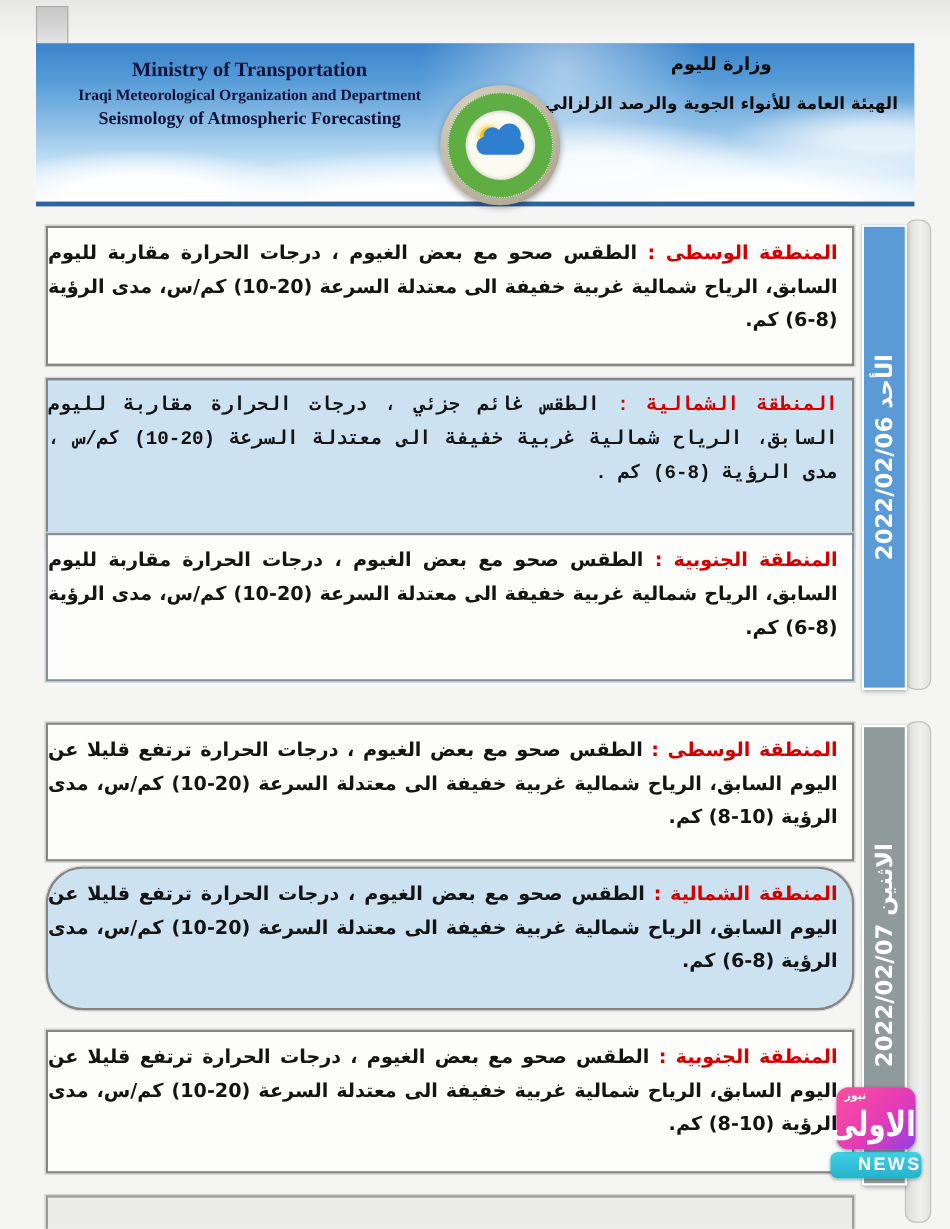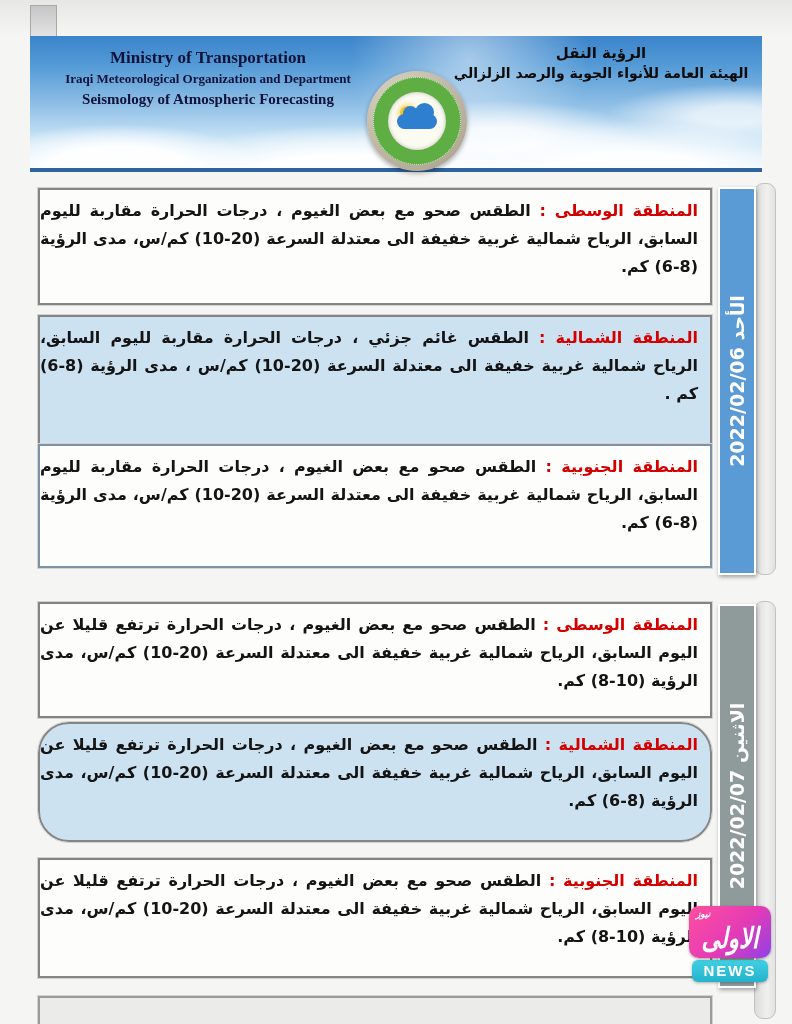--- a/index.html
+++ b/index.html
@@ -25,21 +25,21 @@
       linear-gradient(180deg,#3c84cb 0%,#539ad6 22%,#8fbfe6 52%,#c9e4f6 78%,#e9f5fc 100%);
   }
   .hdr-en{position:absolute;left:8px;top:12px;width:340px;text-align:center;
     color:#12123a;font-family:"Liberation Serif",serif;font-weight:bold;}
   .hdr-en .l1{font-size:17px;}
   .hdr-en .l2{font-size:13px;margin-top:3px;}
   .hdr-en .l3{font-size:15px;margin-top:4px;}
   .hdr-ar{position:absolute;right:6px;top:8px;width:310px;text-align:center;
     direction:rtl;color:#0c0c0c;font-weight:bold;}
   .hdr-ar .l1{font-size:15px;}
-  .hdr-ar .l2{font-size:14px;margin-top:3px;}
+  .hdr-ar .l2{font-size:14px;margin-top:17px;}
   .hdr-ar .l3{font-size:19px;margin-top:3px;}
   
   .org-logo{position:absolute;left:337px;top:35px;width:100px;height:100px;border-radius:50%;
     background:radial-gradient(circle at 35% 30%,#ded8c8,#b3ab97 75%,#8d8572);
     box-shadow:0 2px 5px rgba(0,0,0,.35);display:flex;align-items:center;justify-content:center;}
   .org-ring{width:86px;height:86px;border-radius:50%;background:#5fae43;
     border:1px dotted rgba(255,255,255,.75);display:flex;align-items:center;justify-content:center;}
   .org-inner{width:58px;height:58px;border-radius:50%;background:#fcfbf2;position:relative;
     box-shadow:inset 0 0 4px rgba(0,0,0,.25);}
   .sun{position:absolute;left:12px;top:14px;width:15px;height:15px;border-radius:50%;
@@ -48,69 +48,69 @@
   .cloud:before{content:"";position:absolute;left:6px;top:-8px;width:15px;height:15px;border-radius:50%;background:#2f7fd0;}
   .cloud:after{content:"";position:absolute;left:18px;top:-11px;width:19px;height:19px;border-radius:50%;background:#2f7fd0;}
   
   .fbox{position:absolute;left:38px;width:674px;box-sizing:border-box;
     border:2px solid #858585;outline:1px solid #d2d2d2;background:#fdfdfc;
     padding:7px 12px 0 0;direction:rtl;text-align:justify;
     font-size:16px;font-weight:bold;line-height:1.75;color:#141414;}
   .fbox.blue{background:#cde2f1;}
   .region{color:#d40000;}
   .b1{top:188px;height:117px;}
-  .b2{top:315px;height:143px;}
+  .b2{top:315px;height:143px;font-family:Liberation Mono, monospace;}
   .b3{top:444px;height:124px;border-color:#7f92a5;}
   .b4{top:602px;height:116px;}
   .b5{top:722px;height:120px;border-radius:31px;}
   .b6{top:858px;height:120px;}
   
   .strip{position:absolute;left:754px;width:22px;border-radius:9px;
     background:linear-gradient(90deg,#dcdcdc,#f0f0ef 60%,#e2e2e1);
     border:1px solid #c2c2c2;box-sizing:border-box;}
   .strip.s1{top:183px;height:392px;}
   .strip.s2{top:601px;height:418px;}
   .daybar{position:absolute;left:718px;width:38px;box-sizing:border-box;
     border:2px solid #ffffff;box-shadow:1px 2px 4px rgba(0,0,0,.35);}
   .daybar.d1{top:187px;height:388px;background:#5b9bd5;}
   .daybar.d2{top:604px;height:384px;background:#8f9b9b;}
   .daybar .lbl{position:absolute;top:50%;left:50%;
     transform:translate(-50%,-50%) rotate(-90deg);white-space:nowrap;
     direction:rtl;color:#fff;font-weight:bold;font-size:19px;letter-spacing:.5px;}
   
   .news{position:absolute;left:692px;top:906px;width:76px;display:flex;
     flex-direction:column;align-items:center;}
-  .news-sq{width:82px;height:52px;border-radius:10px;position:relative;
+  .news-sq{width:66px;height:52px;border-radius:10px;position:relative;
     background:linear-gradient(135deg,#ff4f9f 0%,#e43bb5 55%,#8f41e8 100%);
-    box-shadow:0 1px 3px rgba(0,0,0,.35);font-style:italic;}
+    box-shadow:0 1px 3px rgba(0,0,0,.35);}
   .news-small{position:absolute;left:7px;top:3px;color:#fff;font-size:9px;font-weight:bold;direction:rtl;}
   .news-big{position:absolute;left:0;right:0;bottom:4px;text-align:center;color:#fff;
     font-size:23px;font-weight:bold;direction:rtl;transform:scaleY(1.25);transform-origin:bottom;}
   .news-banner{margin-top:2px;width:76px;height:22px;border-radius:6px;
     background:linear-gradient(180deg,#41cfe3,#23b3cc);
     color:#fff;font-family:"Liberation Sans",sans-serif;font-weight:bold;font-size:15px;
-    letter-spacing:2px;text-align:center;line-height:22px;box-shadow:0 1px 3px rgba(0,0,0,.3);}
+    letter-spacing:2px;text-align:right;line-height:22px;box-shadow:0 1px 3px rgba(0,0,0,.3);}
   
   .bottom-box{position:absolute;left:38px;top:996px;width:674px;height:40px;
     box-sizing:border-box;background:#ebebea;border:2px solid #9b9b9b;outline:1px solid #d2d2d2;}
 </style>
 </head>
 <body>
 
 <div class="topband"></div>
 <div class="top-tab"></div>
 
 <div class="header">
   <div class="hdr-en">
     <div class="l1">Ministry of Transportation</div>
     <div class="l2">Iraqi Meteorological Organization and Department</div>
     <div class="l3">Seismology of Atmospheric Forecasting</div>
   </div>
   <div class="hdr-ar">
-    <div class="l1">الرؤية النقل</div>
+    <div class="l1">وزارة لليوم</div>
     <div class="l2">الهيئة العامة للأنواء الجوية والرصد الزلزالي</div>
   </div>
   <div class="org-logo">
     <div class="org-ring">
       <div class="org-inner">
         <div class="sun"></div>
         <div class="cloud"></div>
       </div>
     </div>
   </div>

